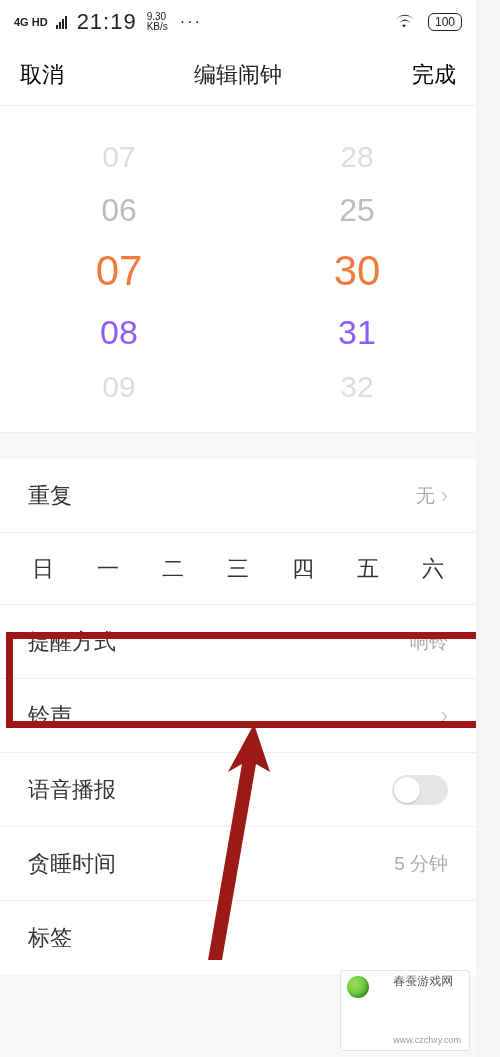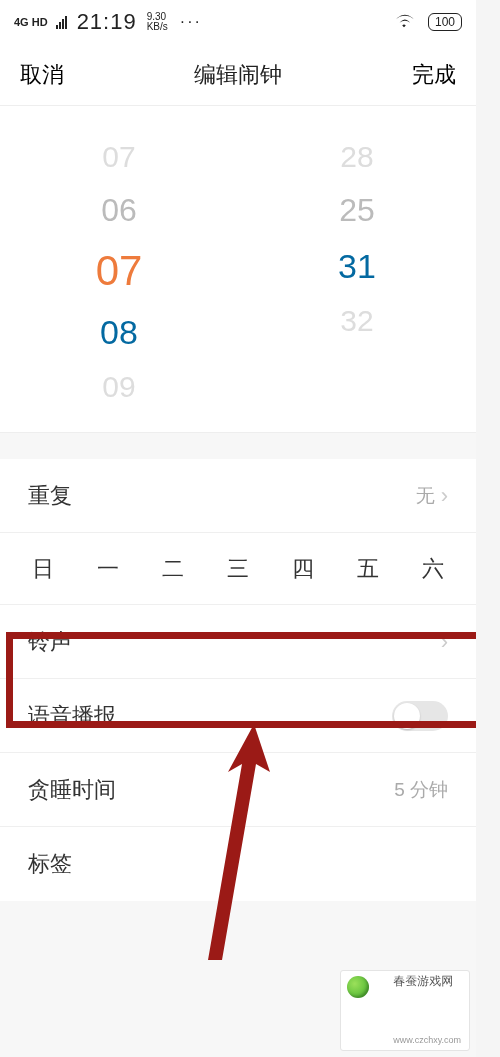--- a/index.html
+++ b/index.html
@@ -27,21 +27,21 @@
   .navbar .nav-btn { font-size: 22px; color: #000000; }
   .navbar .title { font-size: 22px; font-weight: 500; color: #222; text-align: right; }
 
   
   .picker { background: #fff; margin-top: 0px; padding: 34px 0 28px; border-bottom: 1px solid #eee; }
   .picker-cols { display: flex; }
   .pcol { flex: 1; display: flex; flex-direction: column; align-items: center; gap: 18px; }
   .pcol .v { font-size: 30px; color: #ddd; }
   .pcol .v.n1 { font-size: 32px; color: #bbb; }
   .pcol .v.sel { font-size: 42px; color: #ee7b3c; font-weight: 400; }
-  .pcol .v.p1 { font-size: 34px; color: #0369a1; }
+  .pcol .v.p1 { font-size: 34px; color: #8b5cf6; }
 
   
   .section { background:#fff; margin-top: 26px; }
   .row { display:flex; align-items:center; justify-content:space-between; padding: 0 28px; height: 74px; border-bottom:1px solid #efefef; background:#fff; }
   .row:last-child { border-bottom:none; }
   .row .label { font-size: 22px; color:#333; }
   .row .value { font-size: 19px; color:#aaa; display:flex; align-items:center; gap:6px;}
   .chev { color:#ccc; font-size:22px; }
 
   .weekday-row { display:flex; justify-content:space-between; padding: 0 28px; height:72px; align-items:center; background:#fff; border-bottom:1px solid #efefef;}
@@ -101,20 +101,21 @@
       <div class="pcol">
         <div class="v">07</div>
         <div class="v n1">06</div>
         <div class="v sel">07</div>
         <div class="v p1">08</div>
         <div class="v">09</div>
       </div>
       <div class="pcol">
         <div class="v">28</div>
         <div class="v n1">25</div>
+        <div class="v sel">30</div>
         <div class="v p1">31</div>
         <div class="v">32</div>
       </div>
     </div>
   </div>
 
   <div class="section" style="margin-top:26px;">
     <div class="row">
       <div class="label">重复</div>
       <div class="value">
@@ -127,20 +128,24 @@
       <span>一</span>
       <span>二</span>
       <span>三</span>
       <span>四</span>
       <span>五</span>
       <span>六</span>
     </div>
   </div>
 
   <div class="section" style="margin-top:0;">
+    <div class="row">
+      <div class="label">提醒方式</div>
+      <div class="value">响铃</div>
+    </div>
     <div class="row">
       <div class="label">铃声</div>
       <div class="value">
         <span class="chev">›</span>
       </div>
     </div>
     <div class="row">
       <div class="label">语音播报</div>
       <div class="toggle"></div>
     </div>

